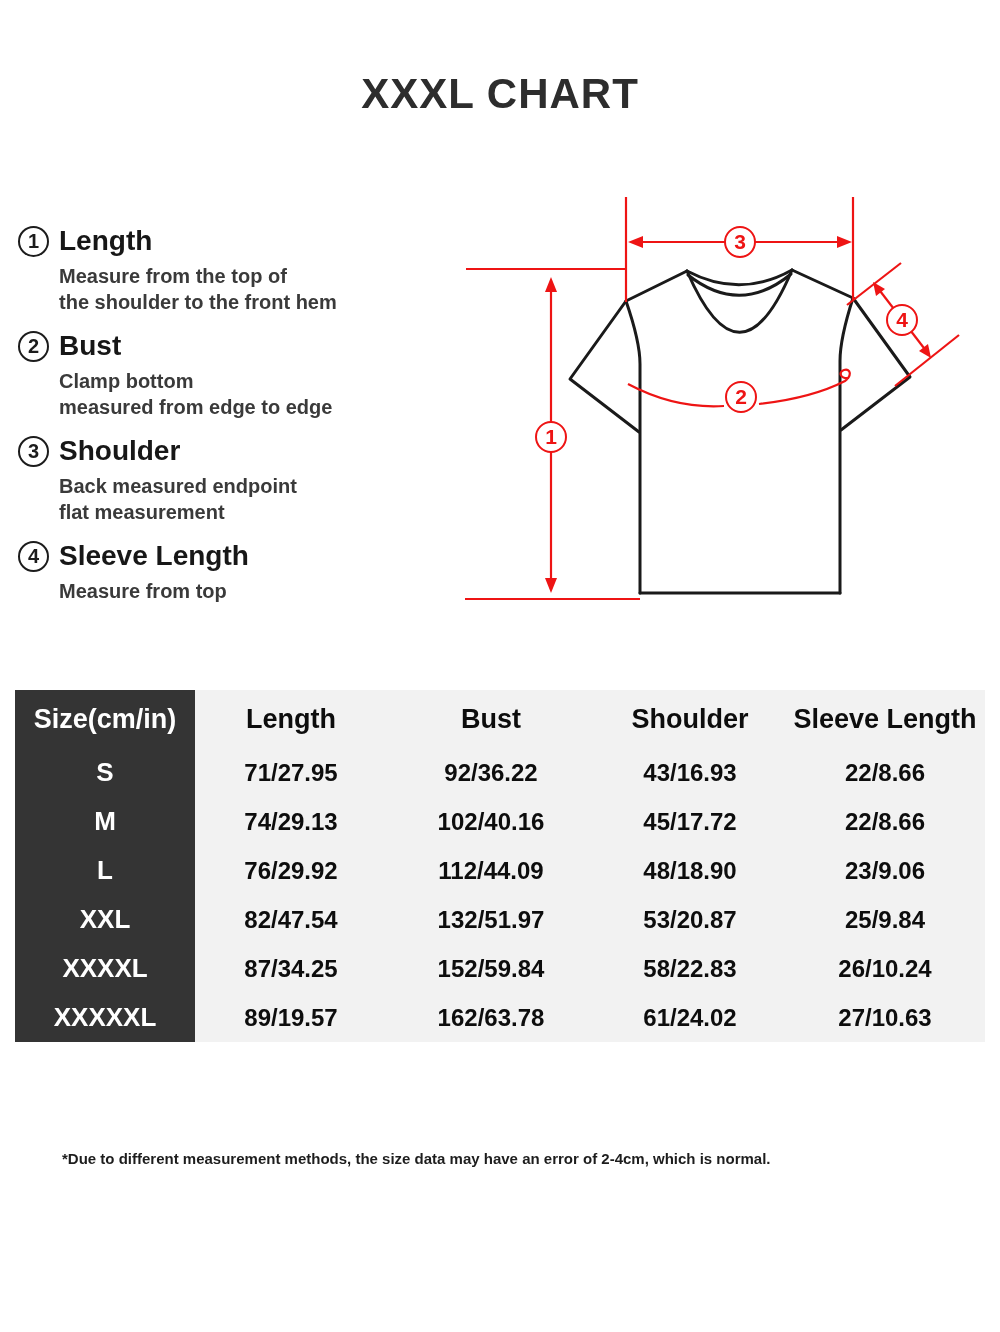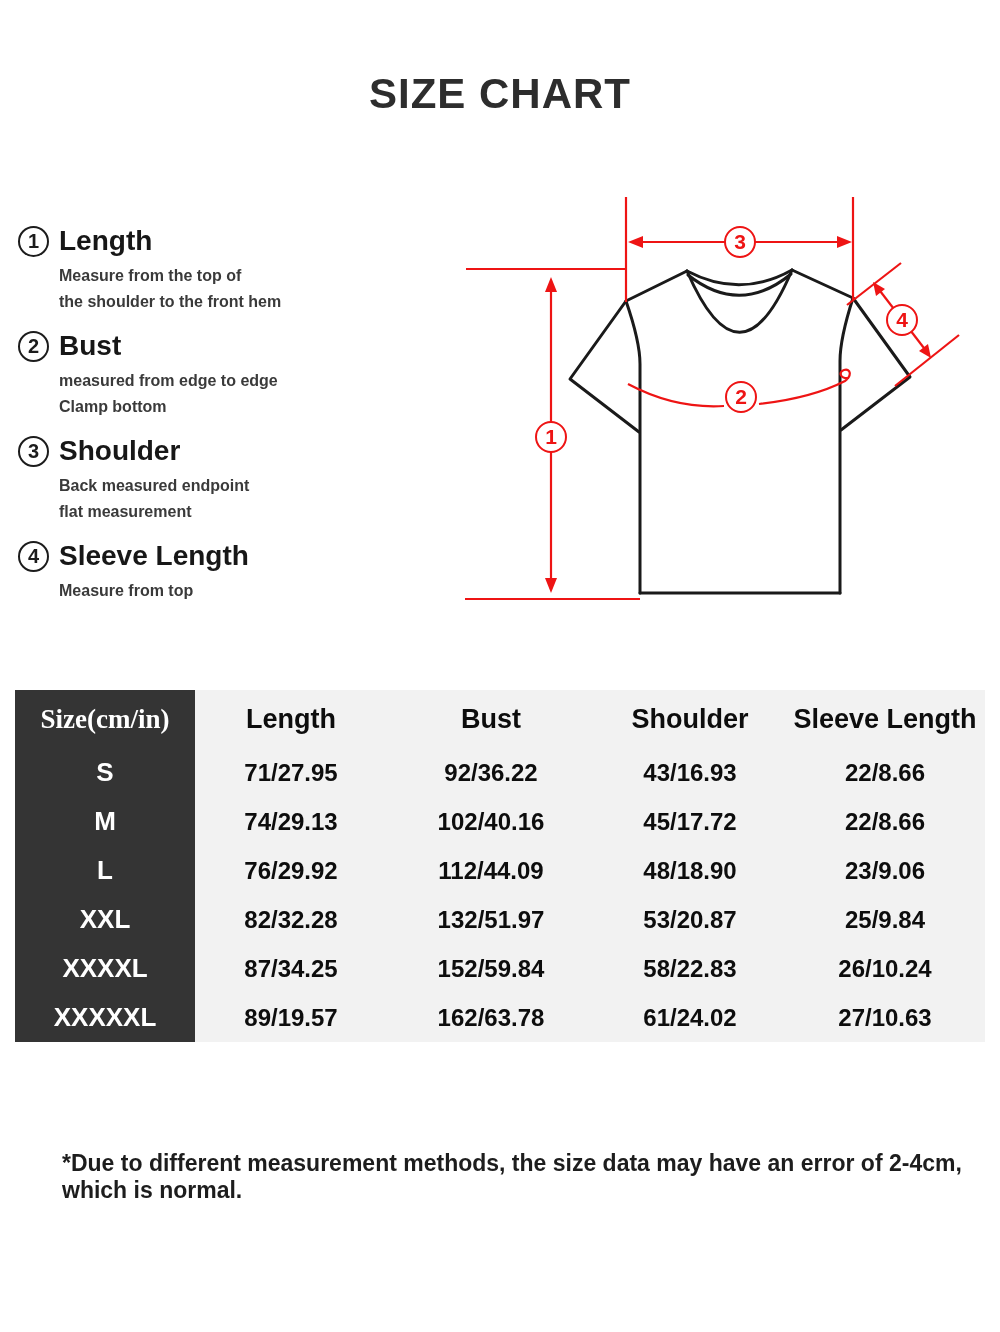--- a/index.html
+++ b/index.html
@@ -15,21 +15,21 @@
   
   .instructions{position:absolute;left:18px;top:224px;width:430px;}
   .instr-item{margin-bottom:14px;}
   .instr-head{display:flex;align-items:center;gap:10px;height:34px;}
   .circle-num{
     box-sizing:border-box;flex:0 0 auto;width:31px;height:31px;border:2.5px solid #1c1c1c;border-radius:50%;
     display:flex;align-items:center;justify-content:center;
     font-size:20px;font-weight:700;color:#1c1c1c;
   }
   .instr-label{font-size:28px;font-weight:700;color:#171717;}
-  .instr-desc{margin:5px 0 0 41px;font-size:16px;font-weight:700;color:#3a3a3a;line-height:26px;}
+  .instr-desc{margin:5px 0 0 41px;font-size:20px;font-weight:700;color:#3a3a3a;line-height:26px;}
   
   .diagram{position:absolute;left:440px;top:180px;width:560px;height:460px;}
   .tee{stroke:#1a1a1a;stroke-width:3;fill:none;stroke-linecap:round;stroke-linejoin:round;}
   .red{stroke:#ee1414;stroke-width:2.2;fill:none;}
   .redfill{fill:#ee1414;stroke:none;}
   .marker-circle{fill:#ffffff;stroke:#ee1414;stroke-width:2;}
   .marker-text{fill:#ee1414;font-size:21px;font-weight:700;text-anchor:middle;font-family:"Liberation Sans",sans-serif;}
   
   .size-table{
     position:absolute;left:15px;top:690px;width:970px;
@@ -37,55 +37,55 @@
   }
   .size-table th,.size-table td{
     padding:0;text-align:center;vertical-align:middle;
     font-weight:700;color:#0d0d0d;border:none;
   }
   .size-table thead tr{height:58px;}
   .size-table tbody tr{height:49px;}
   .size-table thead th{font-size:27px;}
   .size-table td{font-size:24px;}
   .size-col{background:#343434;color:#ffffff !important;font-size:26px;}
-  .size-table thead th.size-col{font-size:27px;font-family:Liberation Serif, serif;}
+  .size-table thead th.size-col{font-size:27px;}
   
   .footnote{
     position:absolute;left:62px;top:1150px;width:900px;margin:0;
-    font-size:23px;font-weight:700;color:#1d1d1d;
+    font-size:15px;font-weight:700;color:#1d1d1d;
   }
 </style>
 </head>
 <body>
 
 <div class="page">
 
-  <h1 class="title">SIZE CHART</h1>
+  <h1 class="title">XXXL CHART</h1>
 
   <section class="instructions">
 
     <div class="instr-item">
       <div class="instr-head">
         <span class="circle-num">1</span>
         <span class="instr-label">Length</span>
       </div>
       <div class="instr-desc">
         <div>Measure from the top of</div>
         <div>the shoulder to the front hem</div>
       </div>
     </div>
 
     <div class="instr-item">
       <div class="instr-head">
         <span class="circle-num">2</span>
         <span class="instr-label">Bust</span>
       </div>
       <div class="instr-desc">
+        <div>Clamp bottom</div>
         <div>measured from edge to edge</div>
-        <div>Clamp bottom</div>
       </div>
     </div>
 
     <div class="instr-item">
       <div class="instr-head">
         <span class="circle-num">3</span>
         <span class="instr-label">Shoulder</span>
       </div>
       <div class="instr-desc">
         <div>Back measured endpoint</div>
@@ -190,21 +190,21 @@
         </tr>
         <tr>
           <th class="size-col">L</th>
           <td>76/29.92</td>
           <td>112/44.09</td>
           <td>48/18.90</td>
           <td>23/9.06</td>
         </tr>
         <tr>
           <th class="size-col">XXL</th>
-          <td>82/32.28</td>
+          <td>82/47.54</td>
           <td>132/51.97</td>
           <td>53/20.87</td>
           <td>25/9.84</td>
         </tr>
         <tr>
           <th class="size-col">XXXXL</th>
           <td>87/34.25</td>
           <td>152/59.84</td>
           <td>58/22.83</td>
           <td>26/10.24</td>

